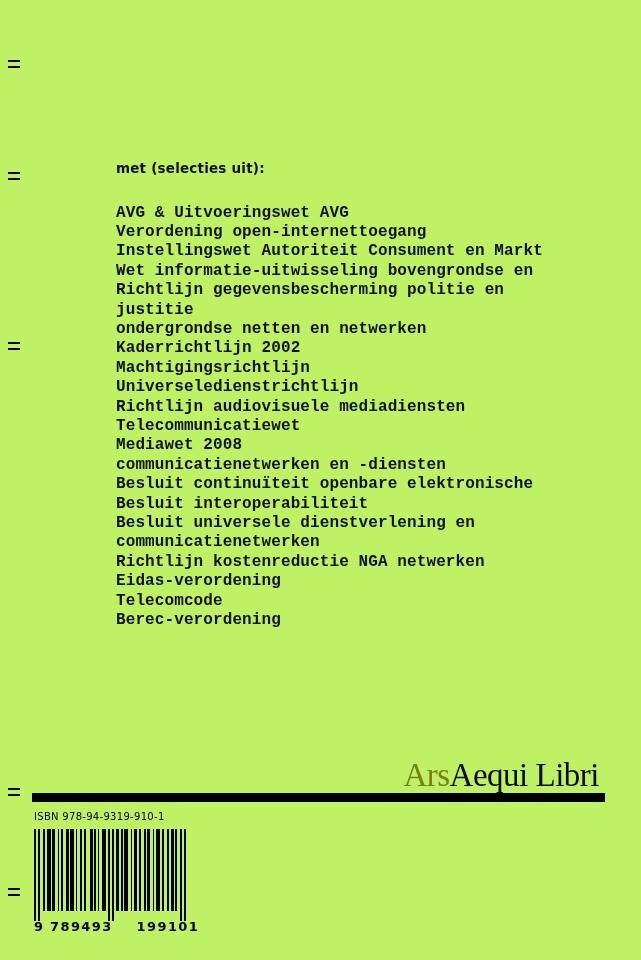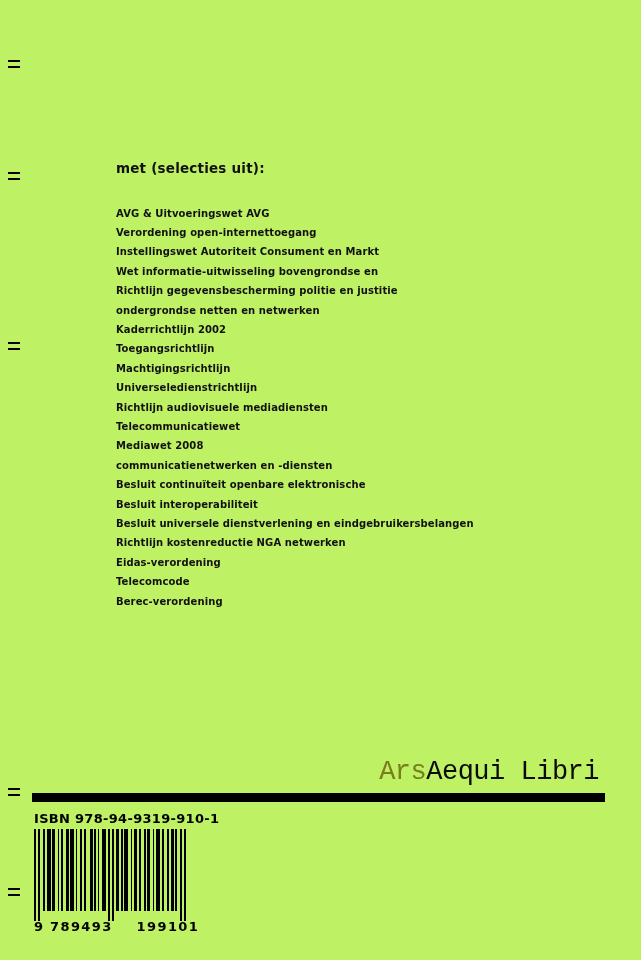--- a/index.html
+++ b/index.html
@@ -48,35 +48,36 @@
     margin: 0 0 26px 0;
     line-height: 1.3;
   }
 
   .list {
     margin: 0;
     padding: 0;
     list-style: none;
   }
   .list li {
-    font-size: 10px;
+    font-size: 16px;
     font-weight: bold;
     color: #111;
     line-height: 19.4px;
     letter-spacing: 0.1px;
     white-space: pre-wrap;
+    font-family: Liberation Mono, monospace;
   }
 
   
   .publisher {
     position: absolute;
     right: 42px;
     top: 757px;
-    font-family: Liberation Mono, monospace;
-    font-size: 27px;
+    font-family: Liberation Serif, serif;
+    font-size: 33px;
     letter-spacing: -0.5px;
     white-space: nowrap;
   }
   .publisher .ars { color: #7a7d1c; font-weight: normal; }
   .publisher .aequi { color: #0b0b0b; font-weight: normal; }
   .publisher .libri { color: #0b0b0b; font-weight: normal; }
 
   
   .rule {
     position: absolute;
@@ -85,22 +86,22 @@
     width: 573px;
     height: 9px;
     background: #000;
   }
 
   
   .isbn {
     position: absolute;
     left: 34px;
     top: 811px;
-    font-size: 13px;
-    font-weight: bold;
+    font-size: 10px;
+    font-weight: normal;
     color: #000;
     letter-spacing: 0.3px;
   }
 
   
   .barcode-wrap {
     position: absolute;
     left: 34px;
     top: 829px;
     width: 170px;
@@ -157,30 +158,29 @@
   <div class="content">
     <p class="intro">met (selecties uit):</p>
     <ul class="list">
       <li>AVG &amp; Uitvoeringswet AVG</li>
       <li>Verordening open-internettoegang</li>
       <li>Instellingswet Autoriteit Consument en Markt</li>
       <li>Wet informatie-uitwisseling bovengrondse en</li>
       <li>Richtlijn gegevensbescherming politie en justitie</li>
       <li>ondergrondse netten en netwerken</li>
       <li>Kaderrichtlijn 2002</li>
-      <li>Toegangsrichtlijn</li>
       <li>Machtigingsrichtlijn</li>
       <li>Universeledienstrichtlijn</li>
       <li>Richtlijn audiovisuele mediadiensten</li>
       <li>Telecommunicatiewet</li>
       <li>Mediawet 2008</li>
       <li>communicatienetwerken en -diensten</li>
       <li>Besluit continuïteit openbare elektronische</li>
       <li>Besluit interoperabiliteit</li>
-      <li>Besluit universele dienstverlening en eindgebruikersbelangen</li>
+      <li>Besluit universele dienstverlening en communicatienetwerken</li>
       <li>Richtlijn kostenreductie NGA netwerken</li>
       <li>Eidas-verordening</li>
       <li>Telecomcode</li>
       <li>Berec-verordening</li>
     </ul>
   </div>
 
   <div class="publisher">
     <span class="ars">Ars</span><span class="aequi">Aequi</span><span class="libri"> Libri</span>
   </div>

